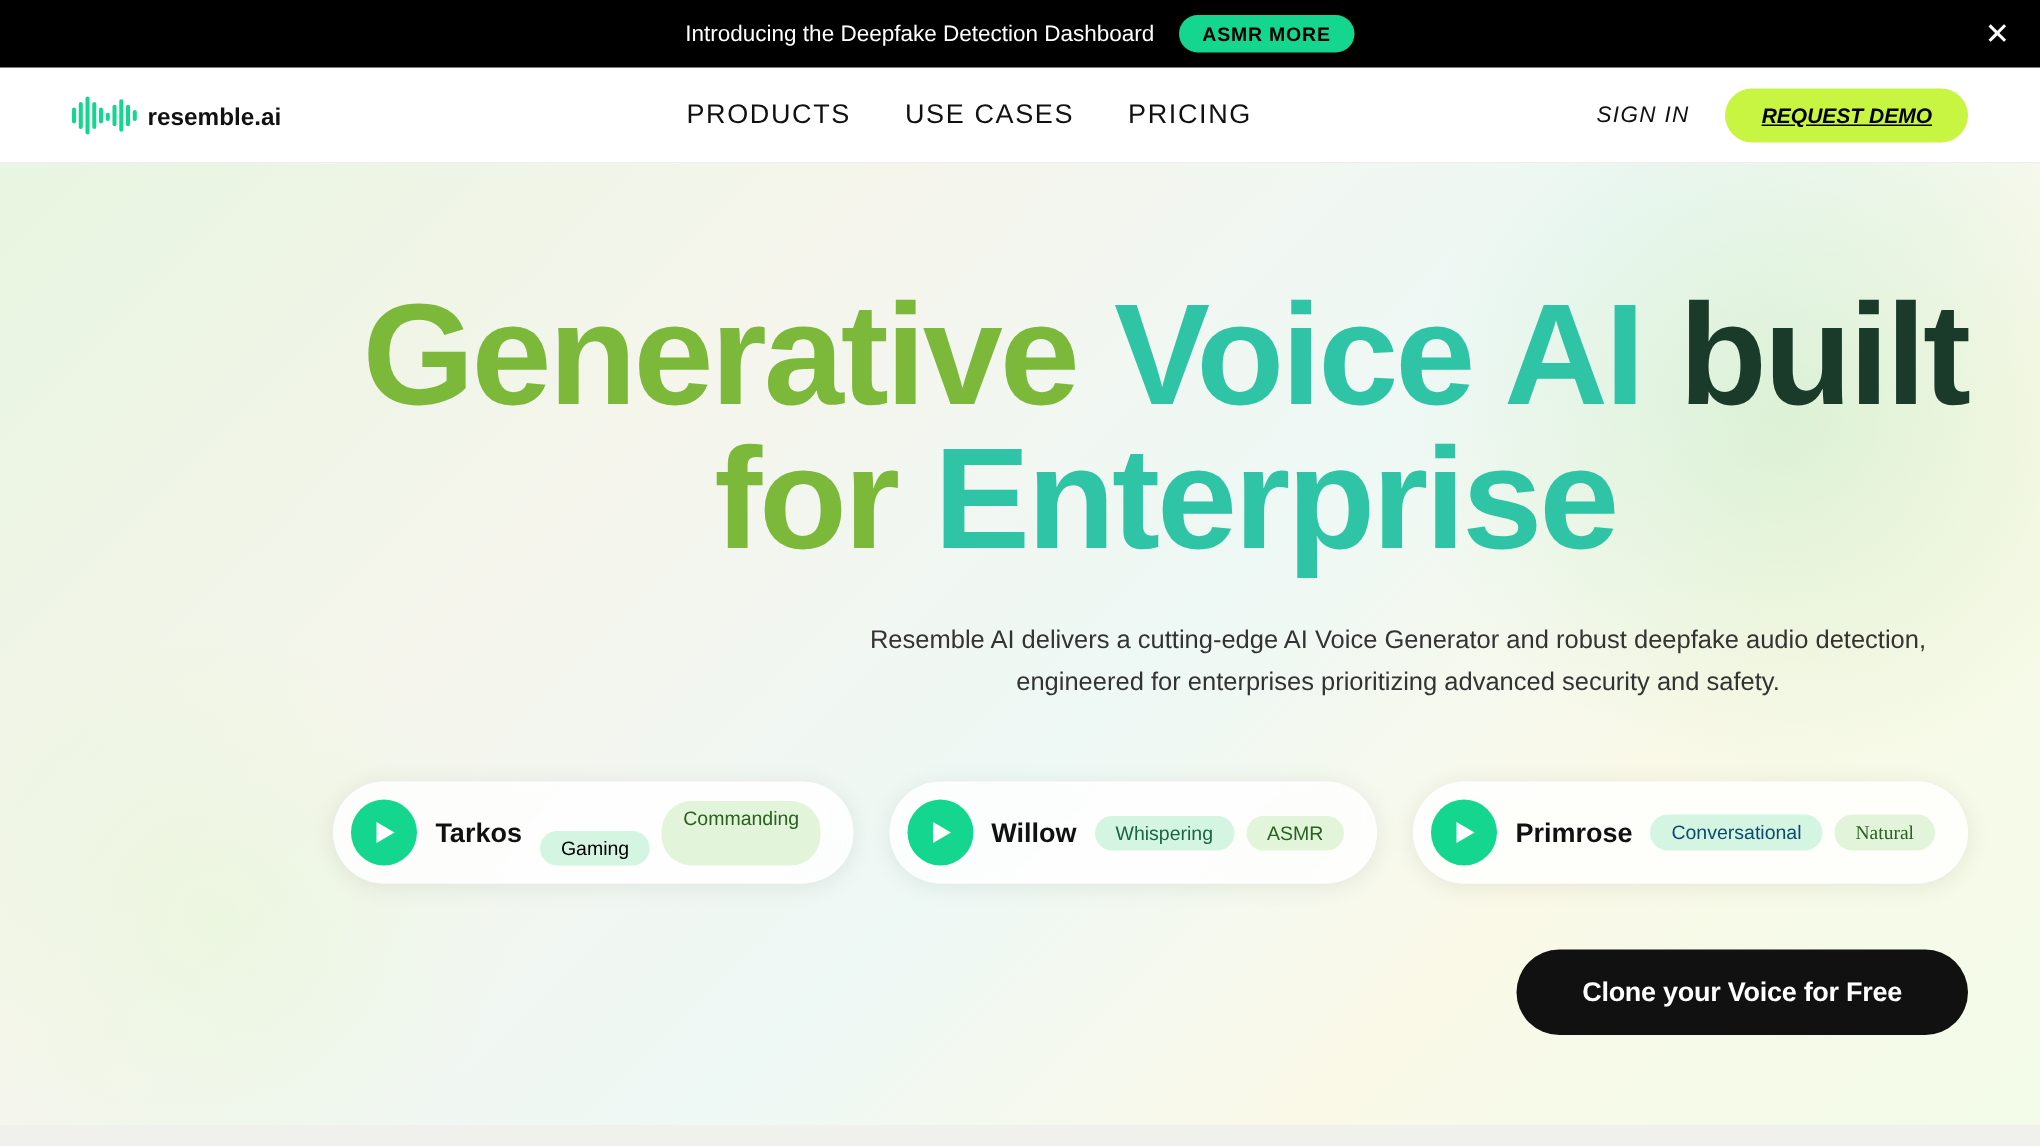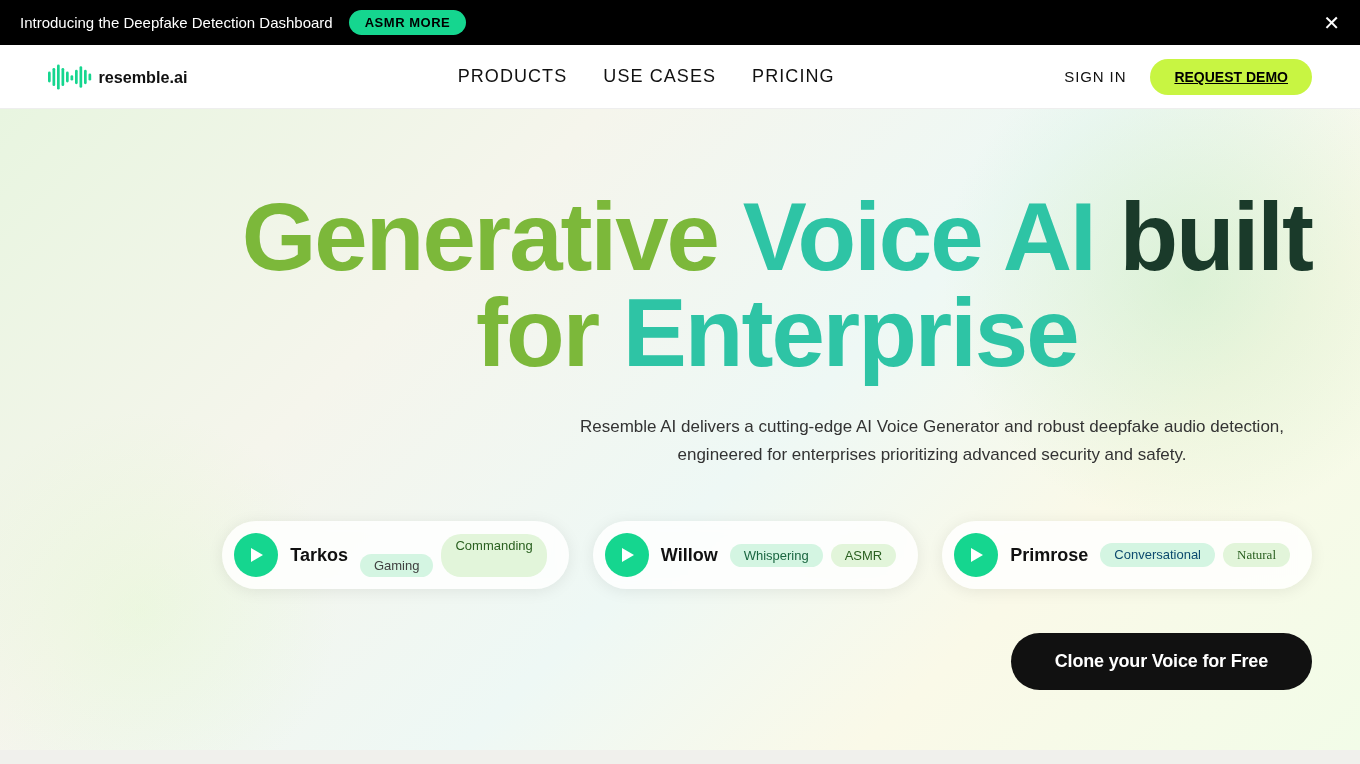--- a/index.html
+++ b/index.html
@@ -11,20 +11,21 @@
       overflow-x: hidden;
       background: #f0f0ec;
     }
 
     
     #announce-bar {
       background: #000;
       color: #fff;
       display: flex;
       align-items: center;
+      justify-content: center;
       gap: 16px;
       padding: 10px 20px;
       font-size: 15px;
       position: relative;
     }
     #announce-bar a {
       background: #15d68f;
       color: #000;
       border: none;
       border-radius: 20px;
@@ -85,20 +86,21 @@
       color: #000 !important;
       border-radius: 30px;
       padding: 10px 24px;
       font-weight: 700 !important;
       font-size: 14px !important;
     }
     .nav-right {
       display: flex;
       align-items: center;
       gap: 24px;
+      font-style: italic;
     }
     .sign-in-link {
       text-decoration: none;
       color: #111;
       font-size: 15px;
       font-weight: 500;
       letter-spacing: 0.06em;
       text-transform: uppercase;
     }
 
@@ -209,21 +211,21 @@
       gap: 8px;
       flex-wrap: nowrap;
     }
     .tag {
       border-radius: 20px;
       padding: 4px 14px;
       font-size: 13px;
       font-weight: 500;
       white-space: nowrap;
     }
-    .tag-gaming        { background: #d4f5e2; color: #404040; margin-top: 20px; }
+    .tag-gaming        { background: #d4f5e2; color: #000000; margin-top: 20px; }
     .tag-commanding    { background: #e2f5da; color: #2a6020; }
     .tag-whispering    { background: #d4f5e2; color: #1a6640; }
     .tag-asmr          { background: #e2f5da; color: #2a6020; }
     .tag-conversational{ background: #d4f5e2; color: #0c4a6e; }
     .tag-natural       { background: #e2f5da; color: #2a6020; font-family: Liberation Serif, serif; }
 
     
     .cta-wrap {
       position: relative;
       z-index: 1;

